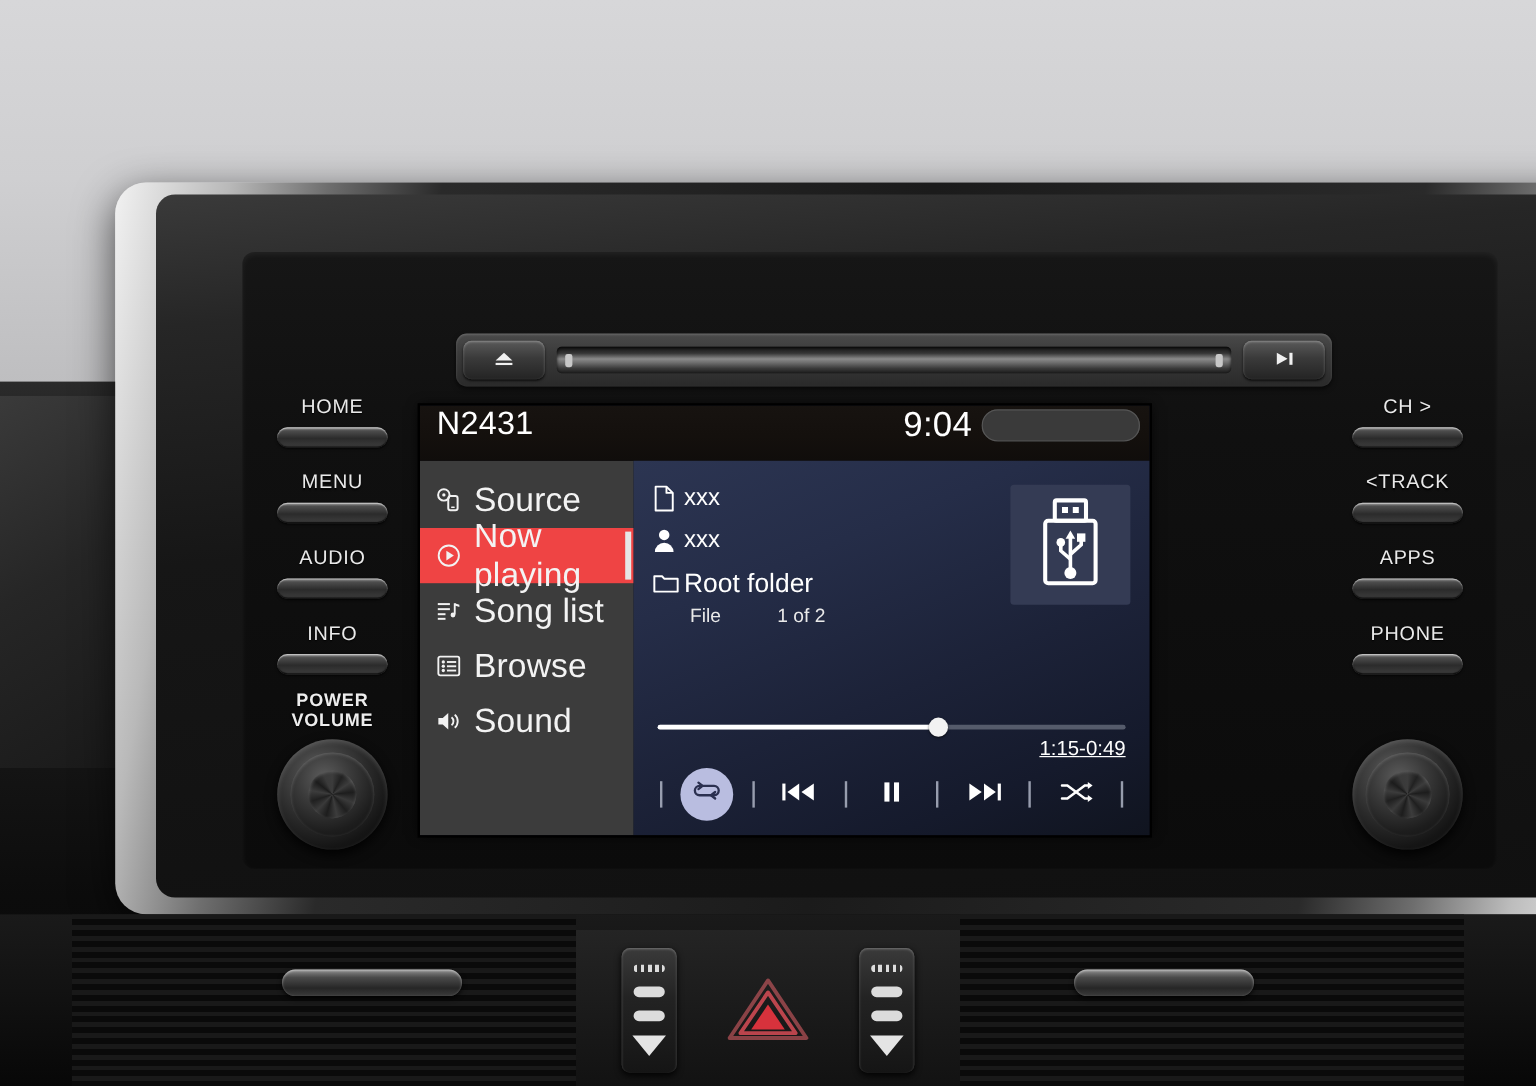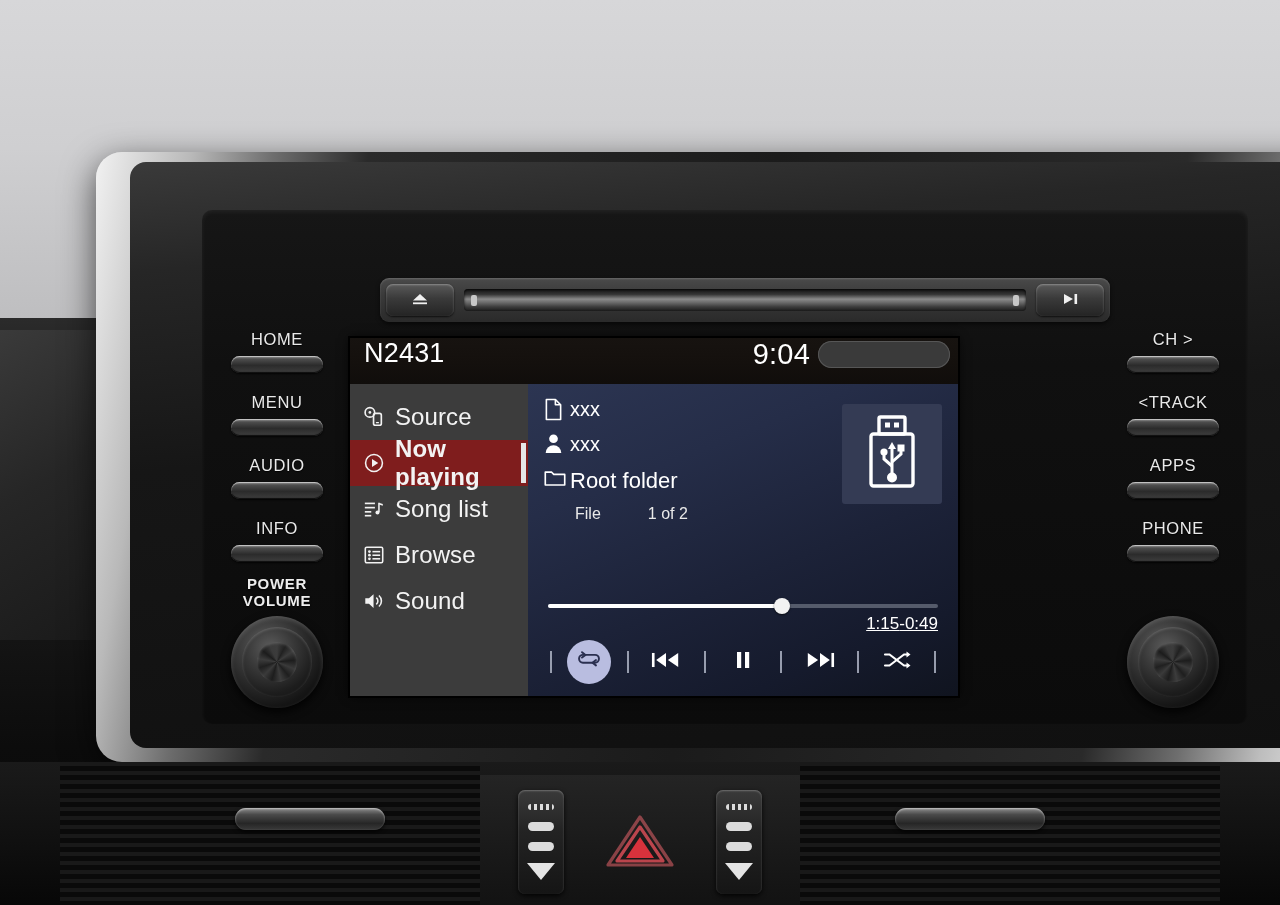--- a/index.html
+++ b/index.html
@@ -182,40 +182,40 @@
   .sidebar {
     width: 178px; flex: none;
     background: #3c3c3c;
     padding-top: 10px;
   }
   .side-item {
     height: 46px; display: flex; align-items: center;
     padding-left: 12px; position: relative;
     color: #f3f3f3;
   }
-  .side-item.active { background: #7f1d1d; font-weight: bold; }
+  .side-item.active { background: #ef4444; }
   .side-item.active .scroll-ind {
     position: absolute; right: 2px; top: 3px; bottom: 3px;
     width: 5px; background: #e6e6e6;
   }
   .side-ico {
     width: 24px; height: 24px; flex: none; margin-right: 9px;
     display: flex; align-items: center; justify-content: center;
   }
-  .side-lbl { font-size: 24px; letter-spacing: .1px; }
+  .side-lbl { font-size: 28px; letter-spacing: .1px; }
 
   
   .mainpane {
     flex: 1; min-width: 0; position: relative;
     background: linear-gradient(158deg,#2c3552 0%, #252d48 28%, #1c2238 58%, #151a2c 82%, #10141f 100%);
     padding: 14px 16px 8px 16px;
     display: flex; flex-direction: column;
   }
 
-  .meta-row { display: flex; align-items: flex-start; height: 35px; color: #fff; }
+  .meta-row { display: flex; align-items: center; height: 35px; color: #fff; }
   .meta-ico { width: 26px; flex: none; display:flex; align-items:center; }
   .meta-txt { font-size: 20px; }
   .meta-txt.big { font-size: 22px; }
 
   .file-row {
     display: flex; align-items: flex-end; color: #e9e9e9;
     font-size: 16px; padding-left: 31px; margin-top: 2px;
   }
   .file-row .fnum { margin-left: 47px; }
 

